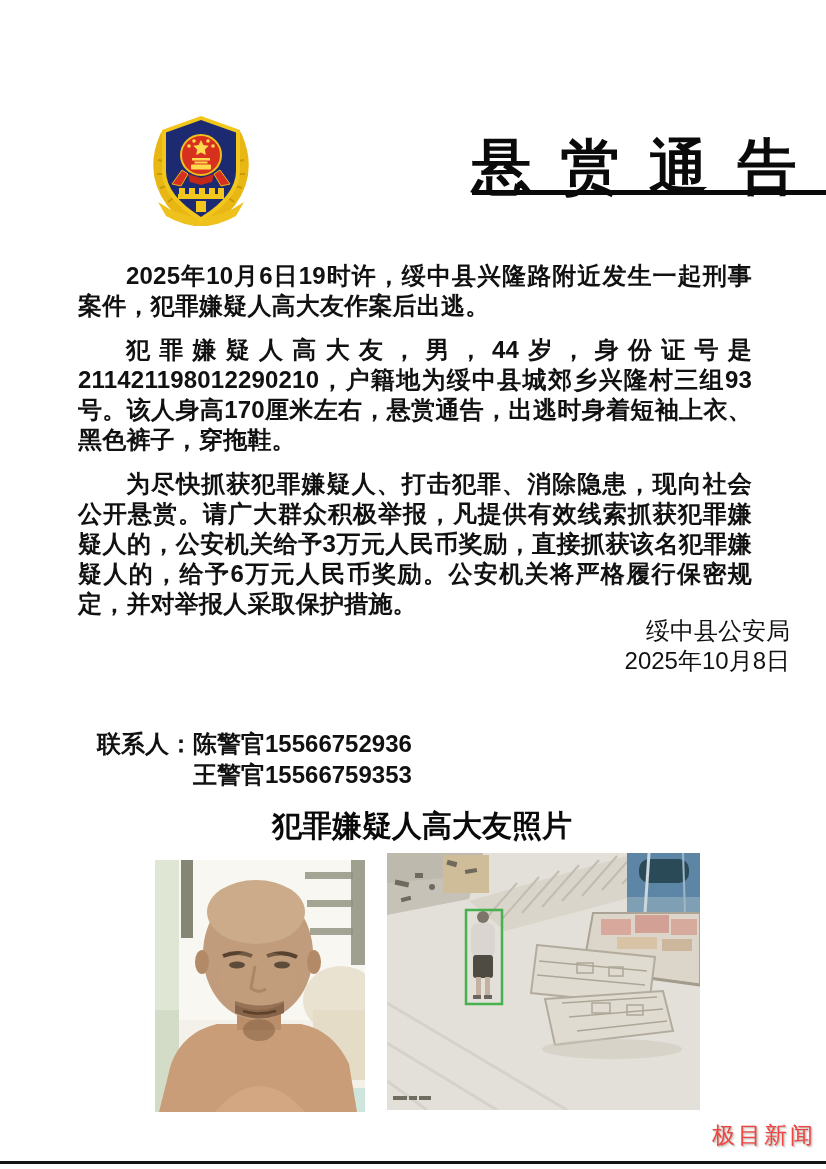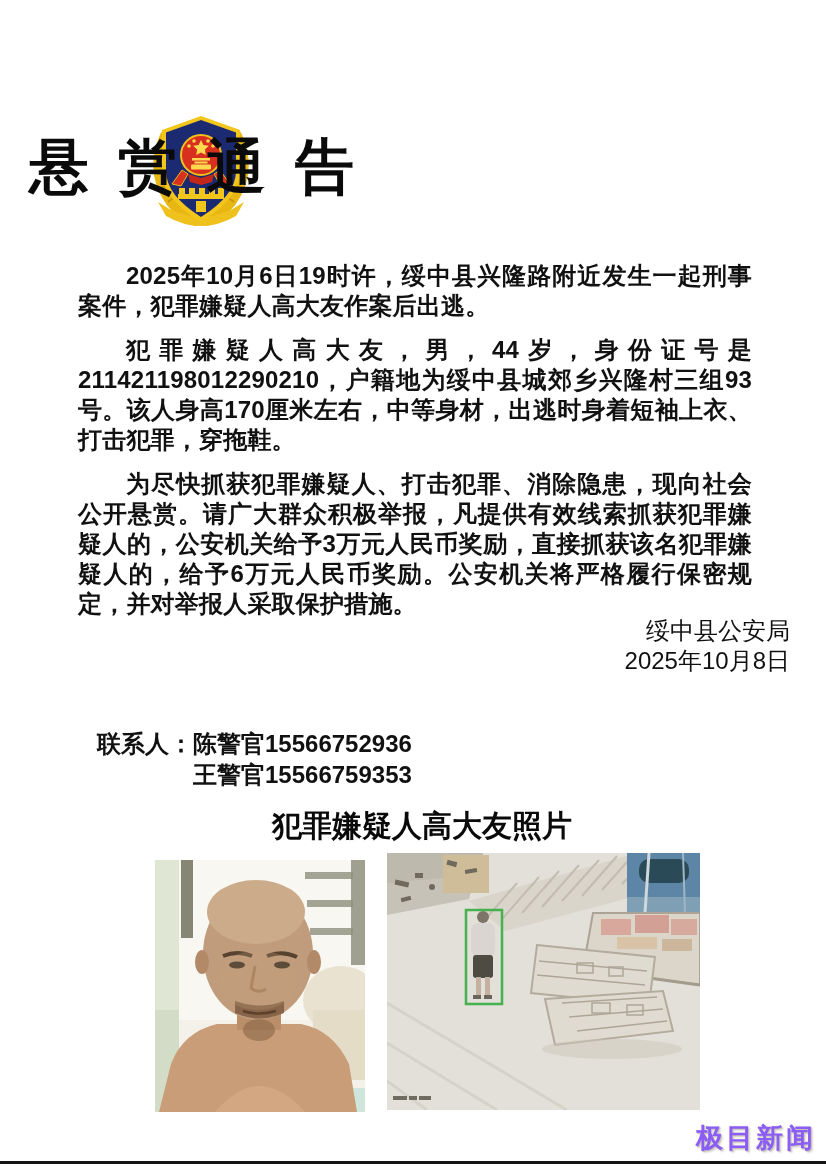--- a/index.html
+++ b/index.html
@@ -6,23 +6,23 @@
   .page {
     position:relative; width:826px; height:1169px; margin:0 auto;
     background:#ffffff; overflow:hidden;
     font-family:"Liberation Sans","DejaVu Sans",sans-serif;
     color:#111;
   }
   .badge { position:absolute; left:148px; top:110px; width:106px; height:120px; }
   .badge svg { display:block; }
   .title {
     position:absolute; left:0; top:128px; width:100%; margin:0;
-    text-align:left; font-family:"DejaVu Serif","Liberation Serif",serif;
+    text-align:right; font-family:"DejaVu Serif","Liberation Serif",serif;
     font-weight:700; font-size:59px; letter-spacing:.5em; text-indent:.5em;
-    color:#0a0a0a; white-space:nowrap;
+    color:#0a0a0a; white-space:nowrap;text-decoration:underline;
   }
   .body {
     position:absolute; left:64px; top:247px; width:702px;
     font-size:24px; line-height:30px; font-weight:600;
     text-align:justify; letter-spacing:.2px;
   }
   .body p { margin:14px; text-indent:2em; }
   .signature {
     position:absolute; left:510px; top:616px; width:280px;
     text-align:right; font-size:24px; line-height:30px; font-weight:400;
@@ -36,22 +36,22 @@
   .caption {
     position:absolute; left:0; top:806px; width:100%;
     text-align:center; font-size:30px; font-weight:700; color:#0a0a0a;padding-left:9px;
   }
   .photos { position:absolute; left:155px; top:853px; display:flex; gap:22px; align-items:flex-start; }
   .photo { line-height:0; }
   .photo.portrait { margin-top:7px; }
   .photo svg { display:block; }
   .watermark {
     position:absolute; right:10px; top:1120px;
-    font-size:27px; font-weight:700; letter-spacing:3px;
-    color:#8b5cf6;
+    font-size:23px; font-weight:400; letter-spacing:3px;
+    color:#ef4444;
     text-shadow:1px 1px 0 #c7c3bc, 2px 2px 2px #dbd8d2, -1px -1px 0 #f9f8f5;
     white-space:nowrap;
   }
   .bottom-line { position:absolute; left:0; top:1161px; width:826px; height:3px; background:#141414; }
 </style>
 </head>
 <body>
 
 <div class="page">
 
@@ -97,21 +97,21 @@
         <rect x="70" y="78" width="6" height="6"></rect>
         <rect x="48" y="91" width="10" height="11"></rect>
       </g>
     </svg>
   </div>
 
   <h1 class="title">悬赏通告</h1>
 
   <div class="body">
     <p>2025年10月6日19时许，绥中县兴隆路附近发生一起刑事案件，犯罪嫌疑人高大友作案后出逃。</p>
-    <p>犯罪嫌疑人高大友，男，44岁，身份证号是211421198012290210，户籍地为绥中县城郊乡兴隆村三组93号。该人身高170厘米左右，中等身材，出逃时身着短袖上衣、打击犯罪，穿拖鞋。</p>
+    <p>犯罪嫌疑人高大友，男，44岁，身份证号是211421198012290210，户籍地为绥中县城郊乡兴隆村三组93号。该人身高170厘米左右，悬赏通告，出逃时身着短袖上衣、黑色裤子，穿拖鞋。</p>
     <p>为尽快抓获犯罪嫌疑人、打击犯罪、消除隐患，现向社会公开悬赏。请广大群众积极举报，凡提供有效线索抓获犯罪嫌疑人的，公安机关给予3万元人民币奖励，直接抓获该名犯罪嫌疑人的，给予6万元人民币奖励。公安机关将严格履行保密规定，并对举报人采取保护措施。</p>
   </div>
 
   <div class="signature">
     <div>绥中县公安局</div>
     <div>2025年10月8日</div>
   </div>
 
   <div class="contacts">
     <div class="contact-line"><span>联系人：</span><span>陈警官15566752936</span></div>

